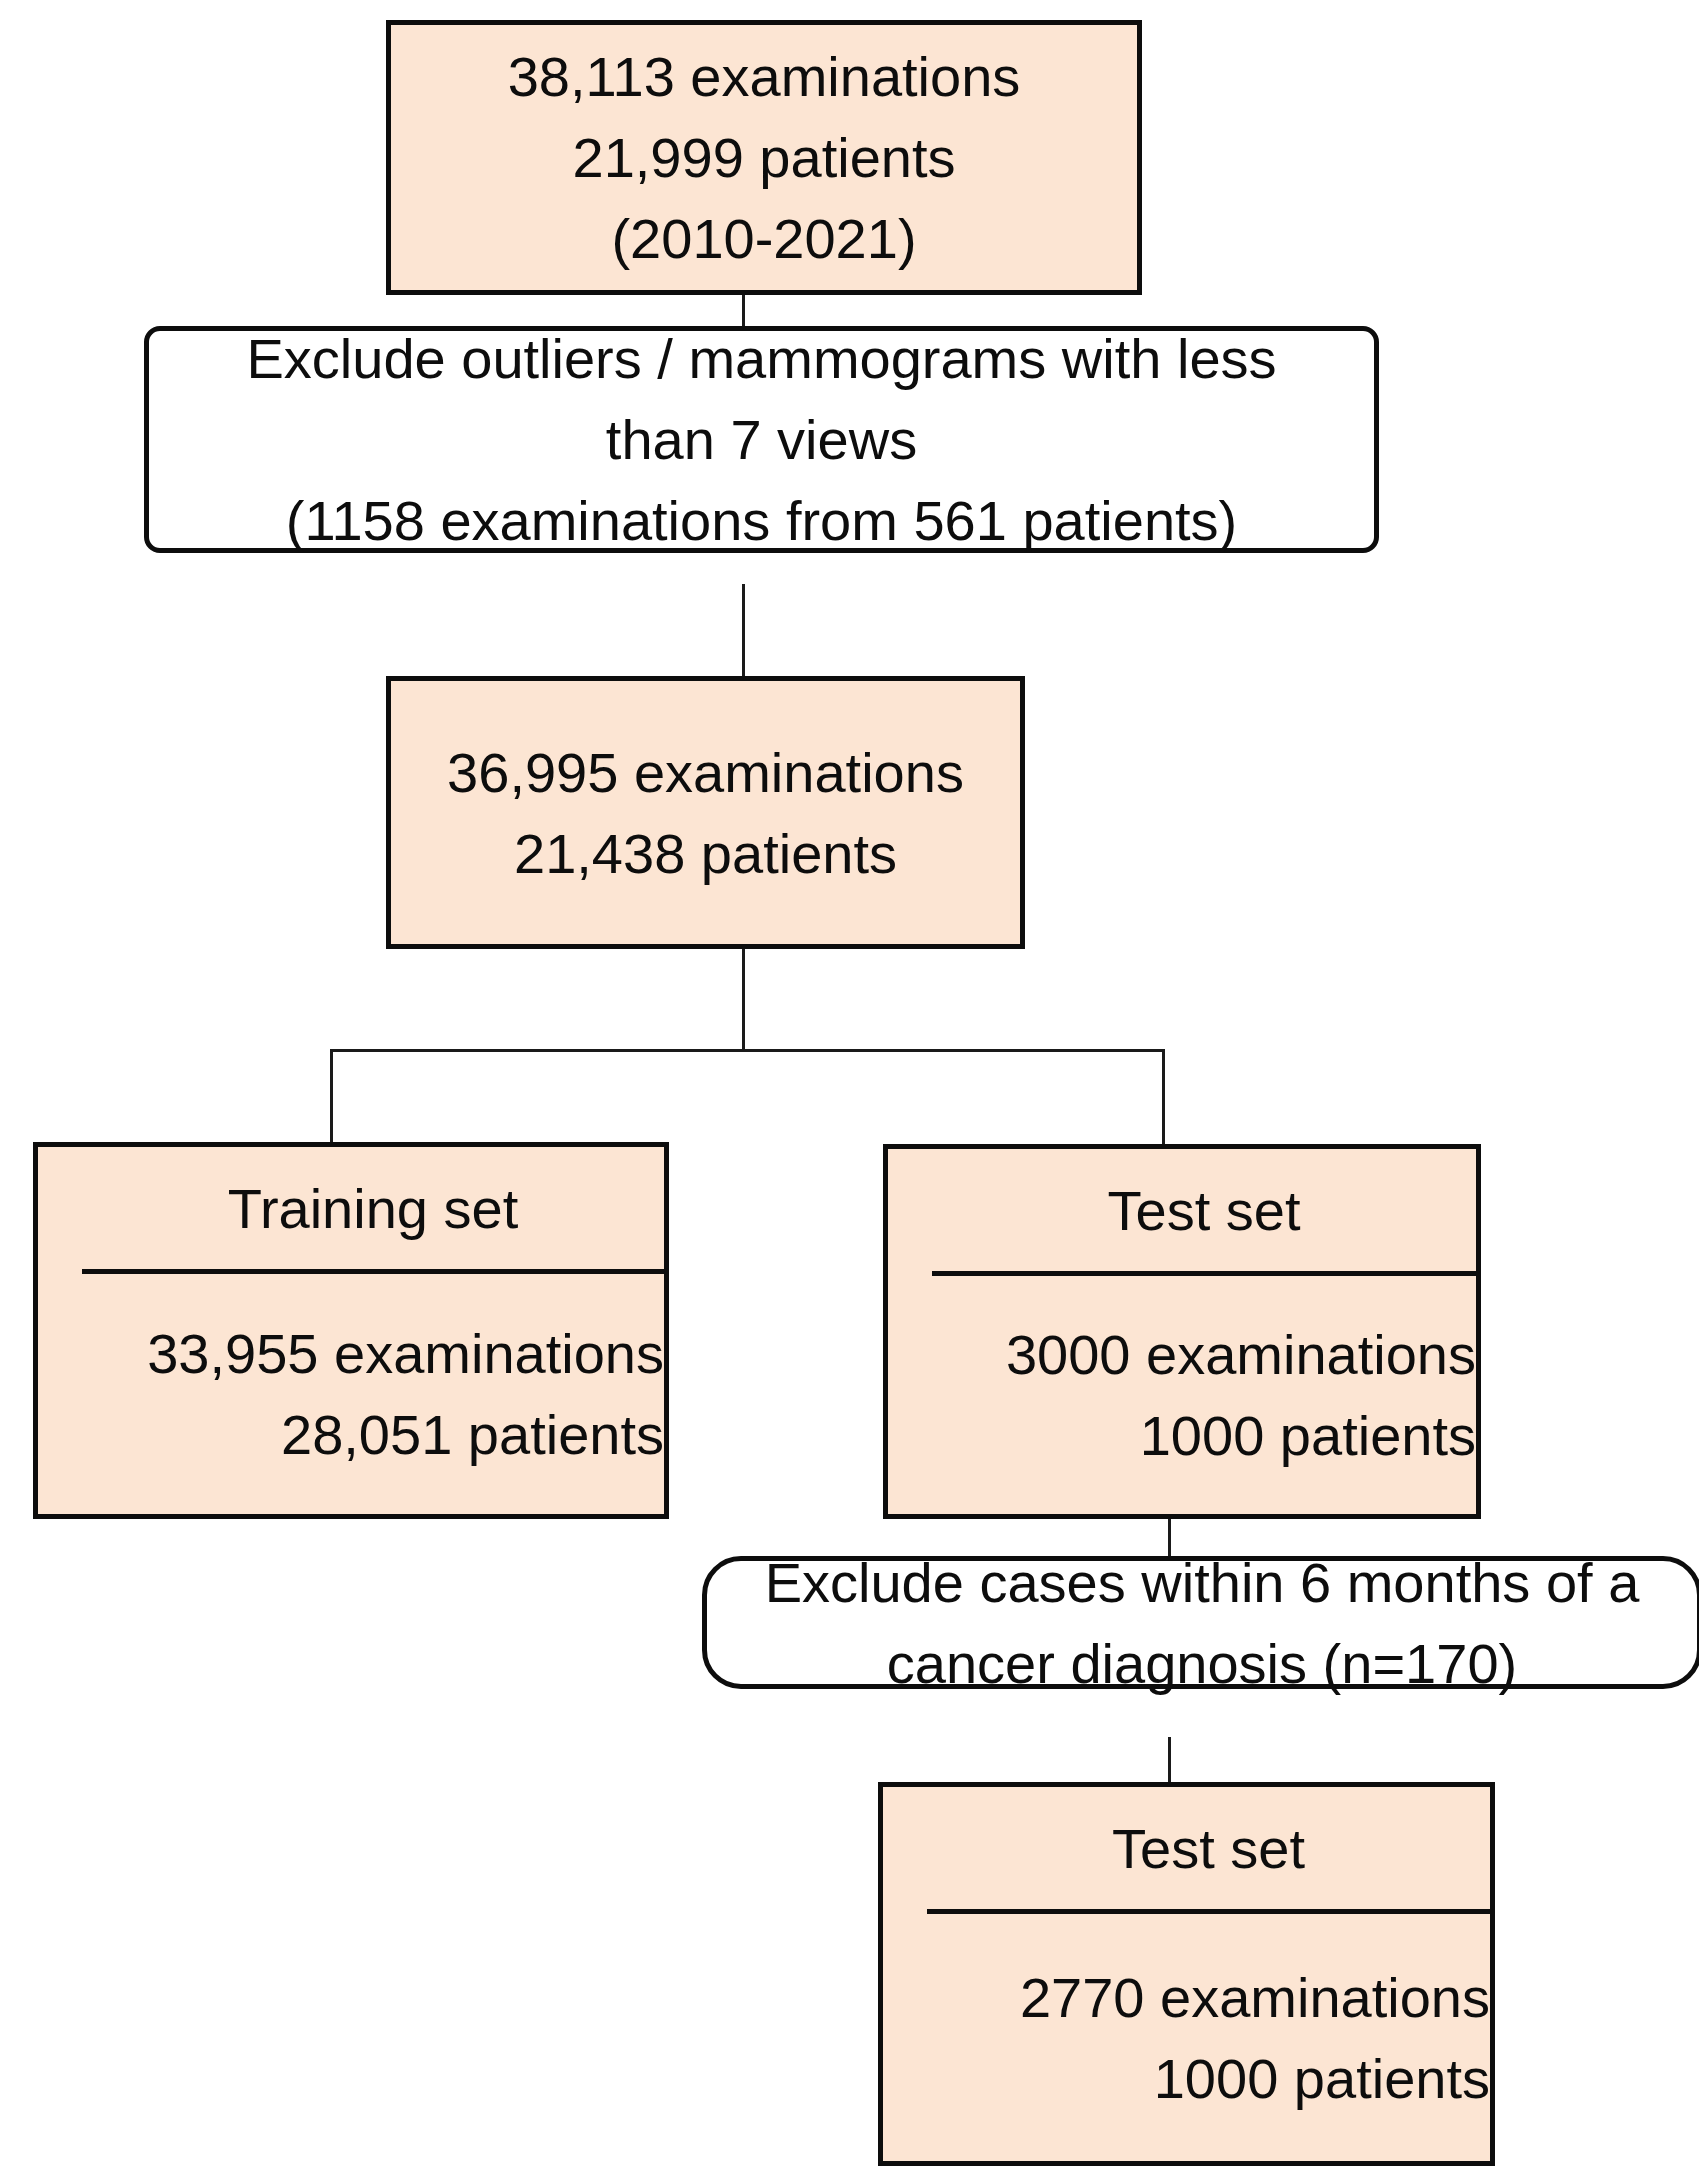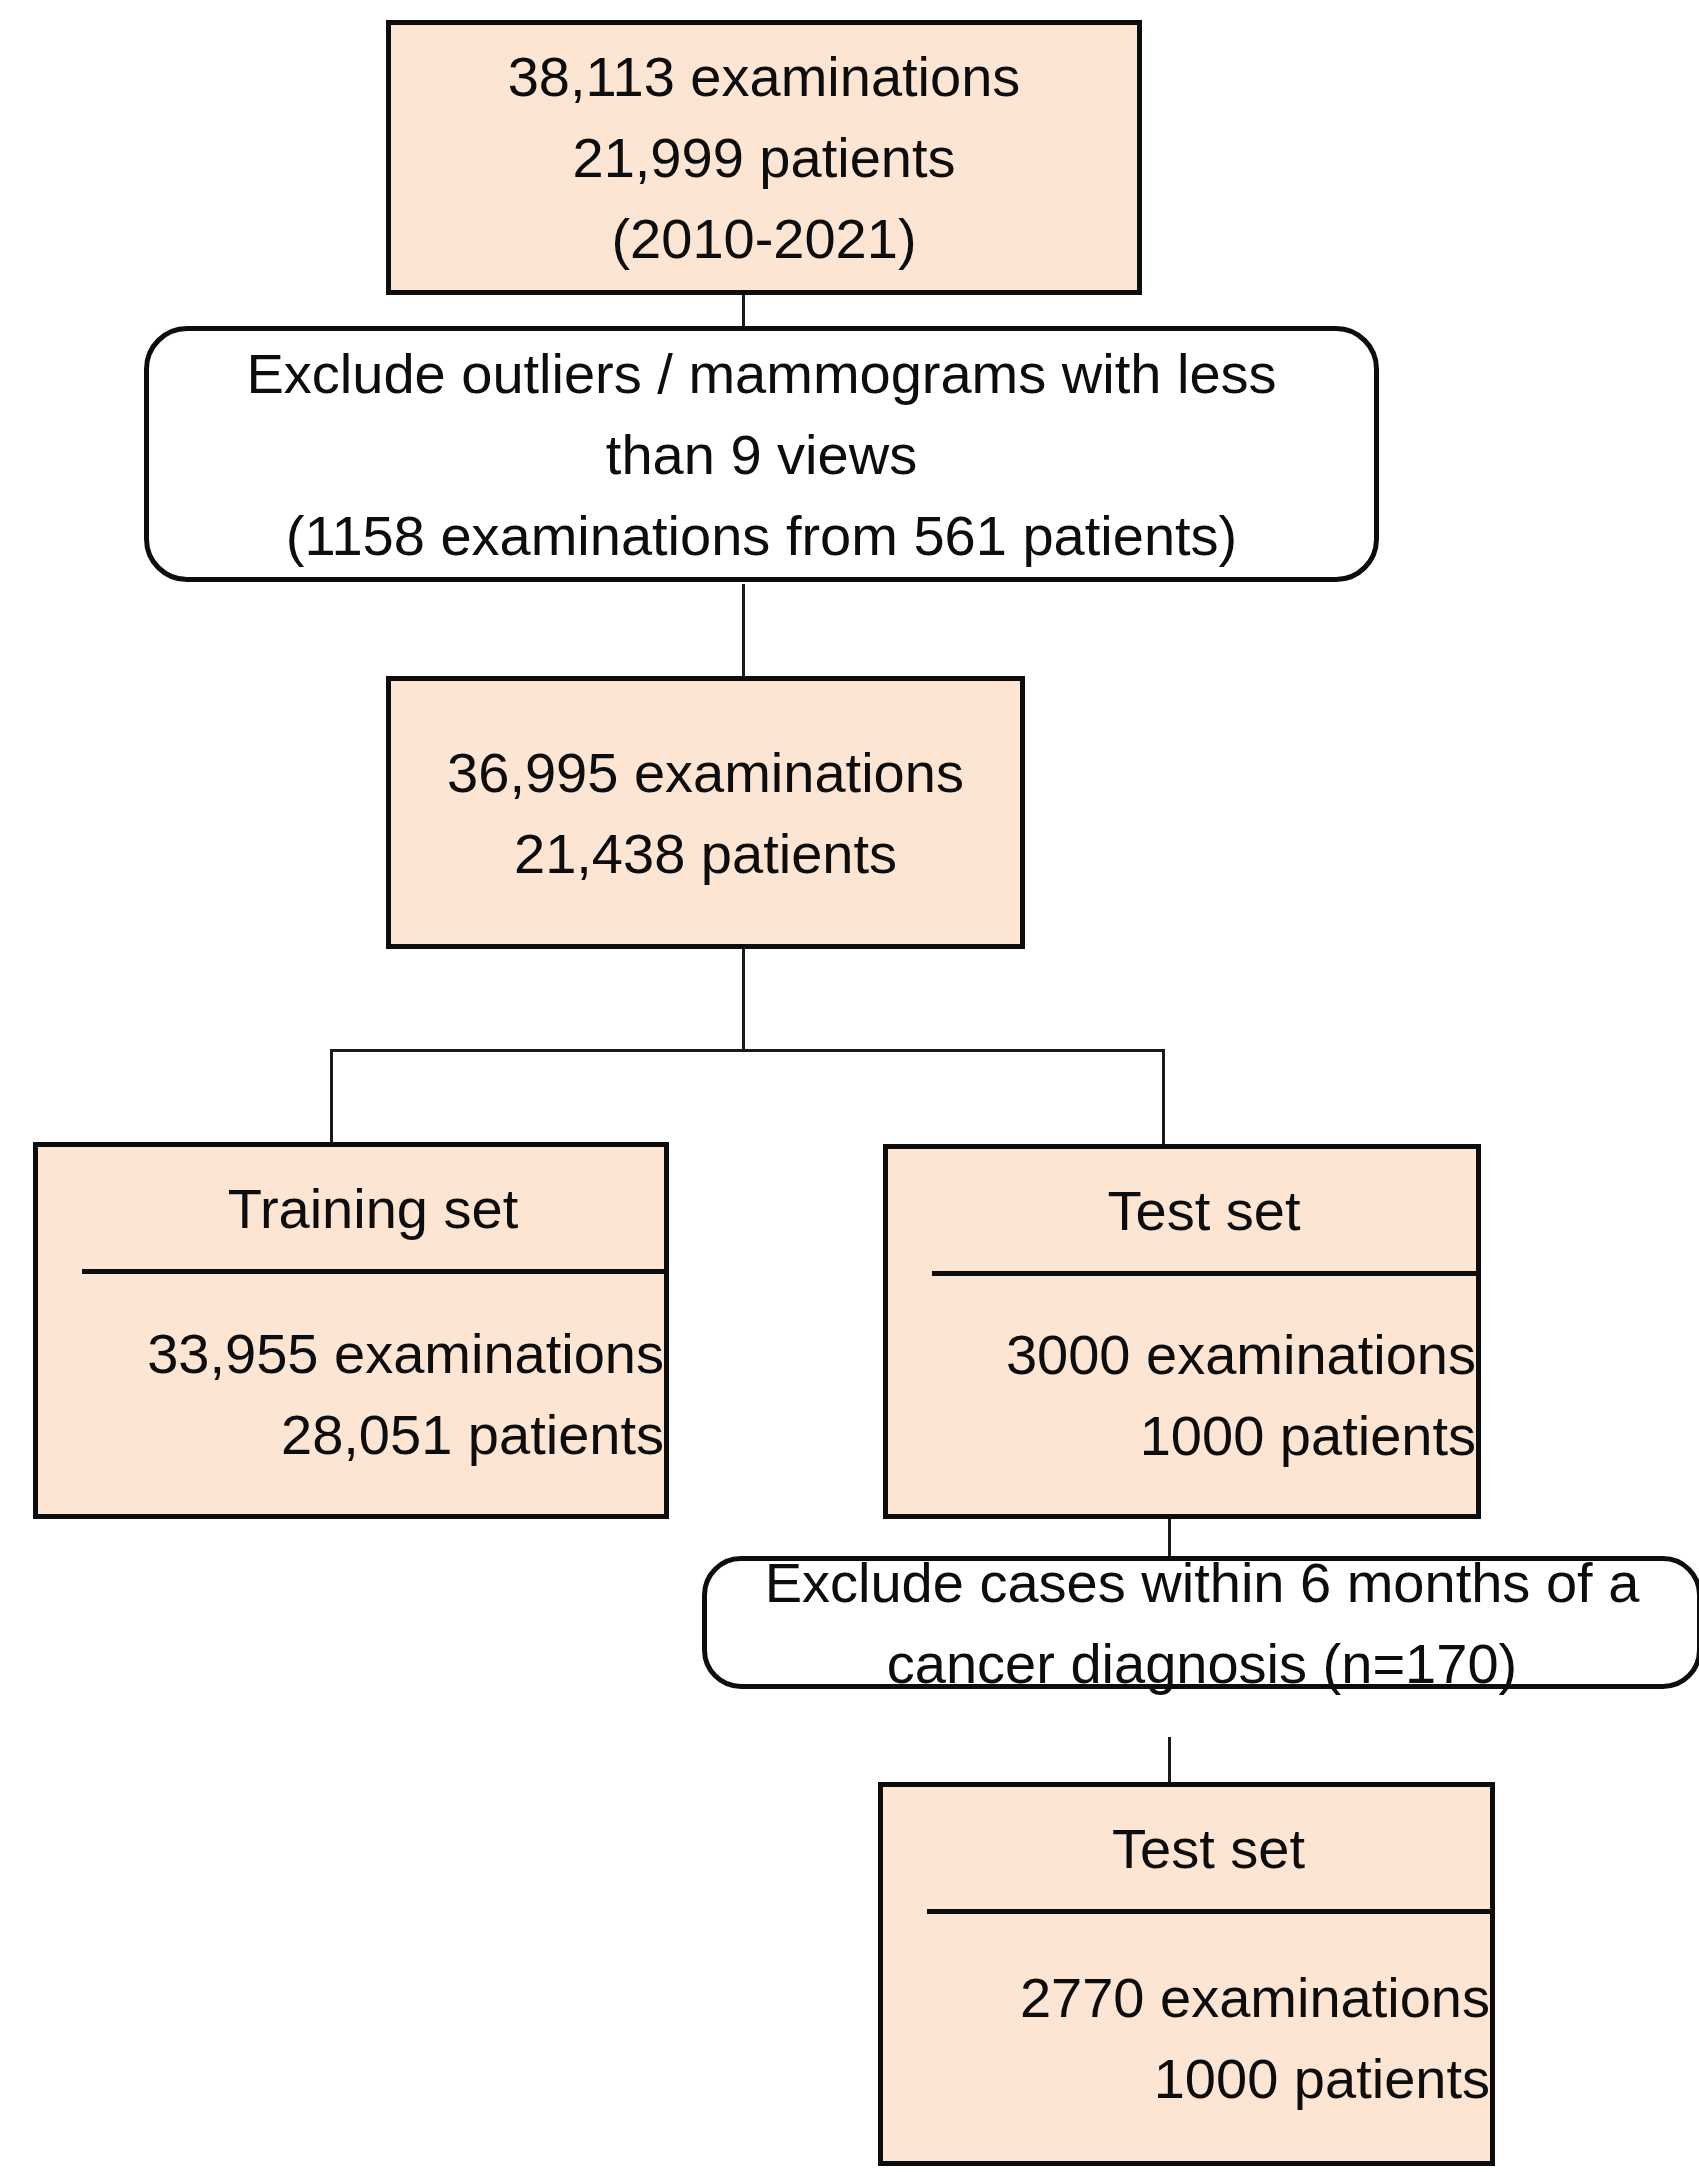--- a/index.html
+++ b/index.html
@@ -74,23 +74,23 @@
   <div class="vline" style="left:1162px; top:1049px; height:97px;"></div>
   <div class="vline" style="left:1168px; top:1517px; height:41px;"></div>
   <div class="vline" style="left:1168px; top:1737px; height:46px;"></div>
 
   <div class="node" style="left:367px; top:19.5px; width:756px; height:275px;">
     <div class="tline">38,113 examinations</div>
     <div class="tline">21,999 patients</div>
     <div class="tline">(2010-2021)</div>
   </div>
 
-  <div class="node white" style="left:125px; top:326px; width:1235px; height:256px;">
+  <div class="node white" style="left:125px; top:326px; width:1235px; height:227px;border-radius:16px;">
     <div class="tline">Exclude outliers / mammograms with less</div>
-    <div class="tline">than 9 views</div>
+    <div class="tline">than 7 views</div>
     <div class="tline">(1158 examinations from 561 patients)</div>
   </div>
 
   <div class="node" style="left:367px; top:676px; width:639px; height:273px;">
     <div class="tline">36,995 examinations</div>
     <div class="tline">21,438 patients</div>
   </div>
 
   <div class="node split" style="left:14px; top:1142px; width:636px; height:377px;">
     <div class="header">

